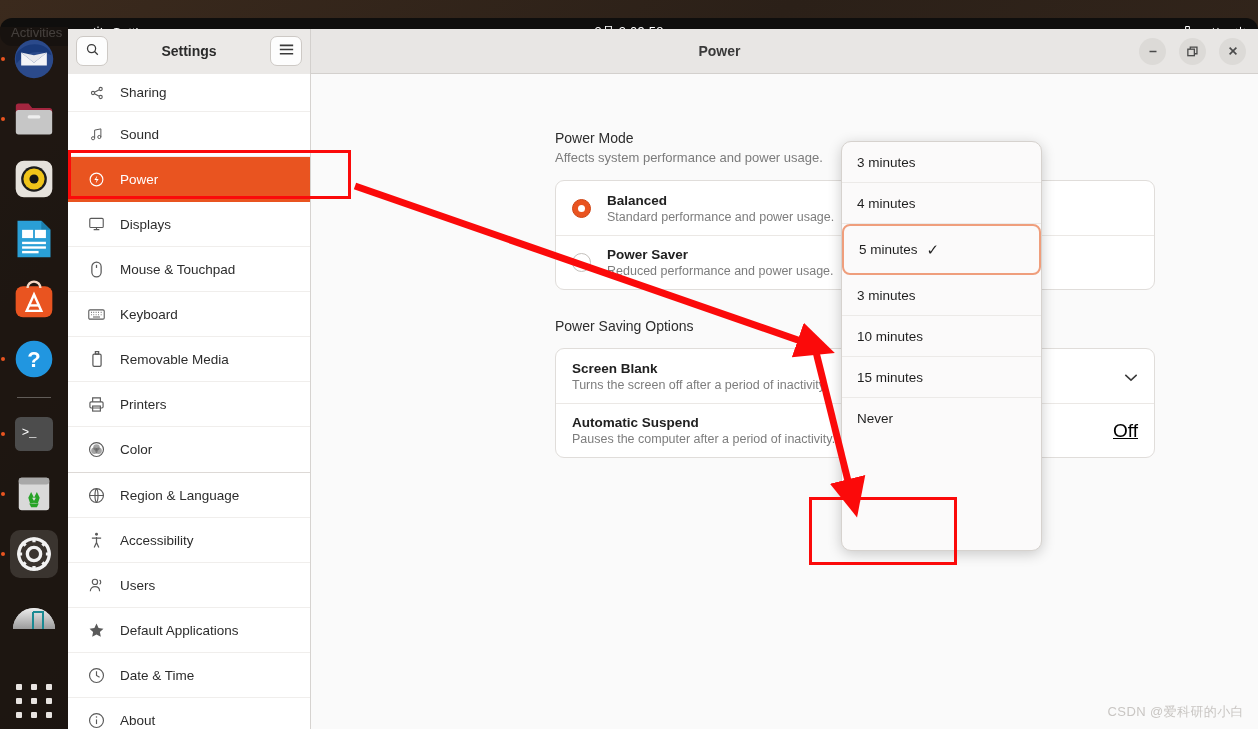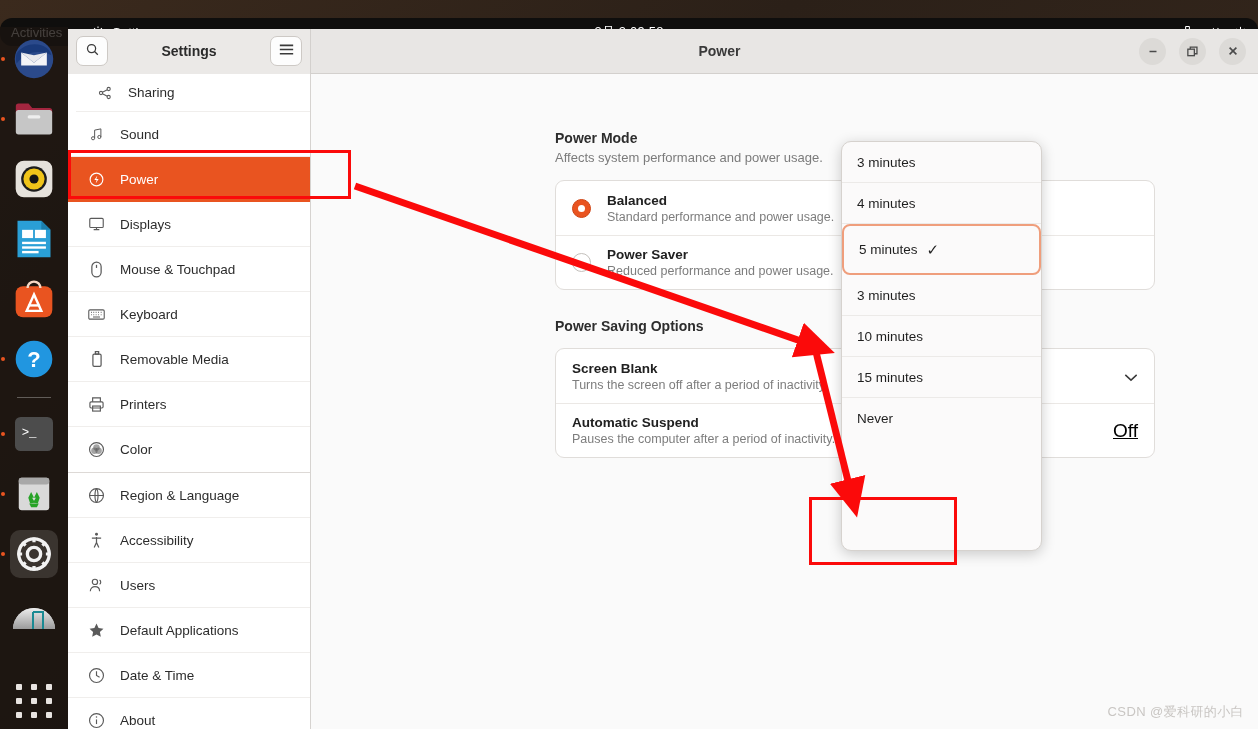--- a/index.html
+++ b/index.html
@@ -126,21 +126,21 @@
   .side-item .s-ico { width: 17px; height: 17px; display:flex; align-items:center; justify-content:center; color:#5a5a5a; flex: none; }
   .side-item.selected { background: #e95420; color: #ffffff; border-bottom-color: #e95420; }
   .side-item.selected .s-ico { color: #ffffff; }
   .side-div { height: 1px; background: #ddd9d6; margin: 0; }
 
   
   #content {
     position: absolute; left: 244px; top: 45px; width: 946px; height: 655px;
     background: #fafafa;
   }
-  .sec-title { font-size: 14px; font-weight: bold; color: #2d2d2d; }
+  .sec-title { font-size: 14px; font-weight: normal; color: #2d2d2d; }
   .sec-sub { font-size: 13px; color: #7b7b7b; margin-top: 4px; }
   .card {
     background: #ffffff; border: 1px solid #e0ddda; border-radius: 9px;
     overflow: hidden;
   }
   .row { display: flex; align-items: center; padding: 11px 16px; min-height: 54px; }
   .row + .row { border-top: 1px solid #ebe8e5; }
   .row .rtitle { font-size: 13.5px; font-weight: bold; color: #212121; }
   .row .rsub { font-size: 12.5px; color: #7d7d7d; margin-top: 2px; }
   .radio {
@@ -366,21 +366,21 @@
         </div>
         <div class="wbtn">
           <svg width="12" height="12" viewBox="0 0 12 12" stroke="#4a4a4a" stroke-width="1.6">
               <path d="M2.6 2.6l6.8 6.8M9.4 2.6l-6.8 6.8"></path>
             </svg>
         </div>
       </div>
     </div>
 
     <div id="sidebar">
-      <div class="side-item" style="height:38px;margin-left:8px;">
+      <div class="side-item" style="height:38px;">
         <span class="s-ico">
           <svg width="16" height="16" viewBox="0 0 24 24" fill="none" stroke="currentColor" stroke-width="1.6">
             <circle cx="17.5" cy="6" r="2.4"></circle>
               <circle cx="6" cy="12" r="2.4"></circle>
               <circle cx="17.5" cy="18" r="2.4"></circle>
             <path d="M8.2 10.8l7.2-3.6M8.2 13.2l7.2 3.6"></path>
           </svg>
         </span>
         <span>Sharing</span>
       </div>

